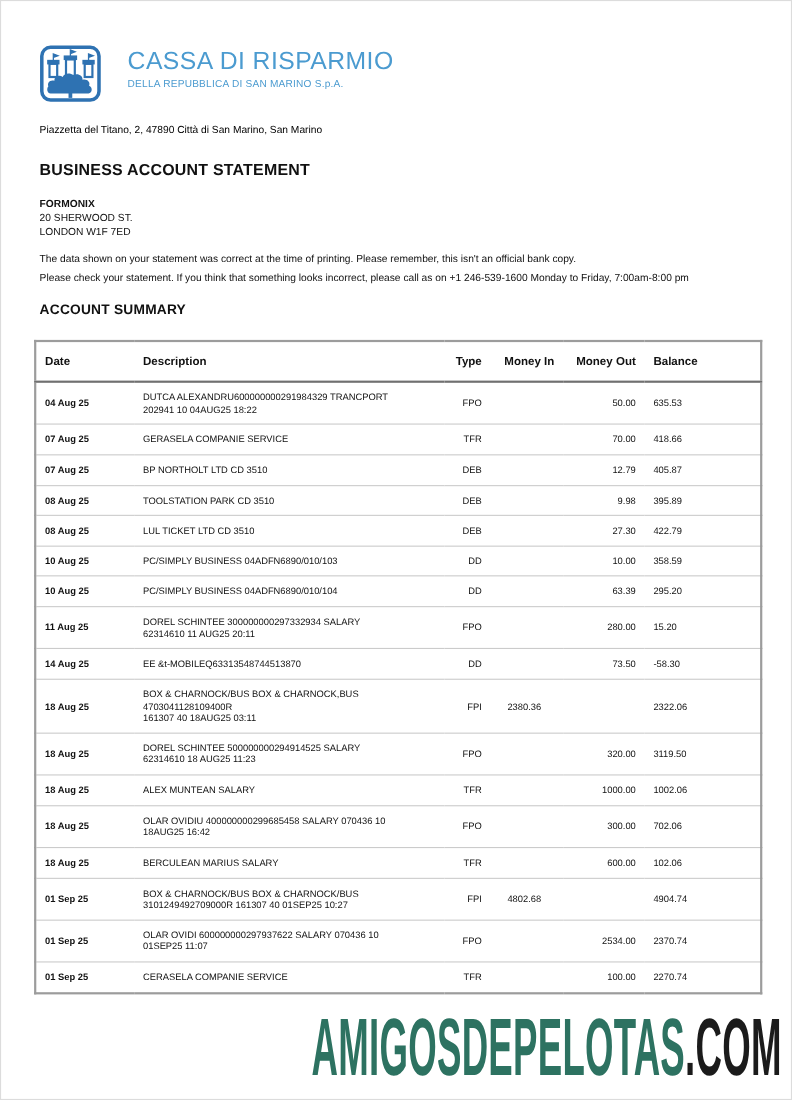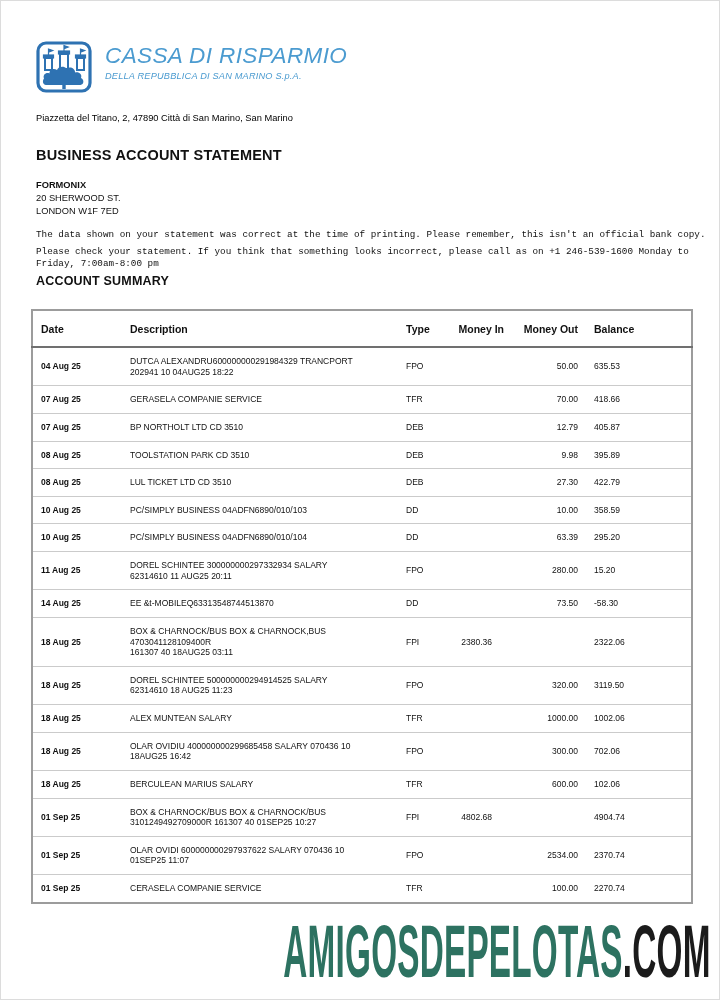--- a/index.html
+++ b/index.html
@@ -9,36 +9,36 @@
     font-family: "Liberation Sans", sans-serif;
     color: #111;
     position: relative;
   }
   .page {
     position: relative; width: 720px; height: 1000px;
     background: #fff; border: 1px solid #dcdcdc; overflow: hidden;
   }
 
   
-  .brand-row { position: absolute; top: 40px; left: 35px; display: flex; align-items: flex-start; gap: 13px; font-style: italic; }
+  .brand-row { position: absolute; top: 40px; left: 35px; display: flex; align-items: flex-start; gap: 24px; }
   .brand-text { padding-top: 4px; }
   .brand-name { font-size: 22.5px; letter-spacing: 0.4px; line-height: 1; color: #4b9bd0; }
   .brand-sub { font-size: 9.2px; letter-spacing: 0.2px; margin-top: 3px; color: #4b9bd0; }
 
   .bank-address { position: absolute; top: 112px; left: 35px; font-size: 9.3px; color: #000; }
 
   
   .doc-title { position: absolute; top: 146px; left: 35px; font-size: 14.5px; font-weight: bold; letter-spacing: 0.2px; }
   .holder { position: absolute; top: 178px; left: 35px; font-size: 9.3px; line-height: 1.38; }
   .holder .holder-name { font-weight: bold; }
   .acct-details { position: absolute; top: 179px; left: 463px; font-size: 9.3px; line-height: 1.45; white-space: nowrap; }
   .acct-details .gap1 { margin-right: 14px; }
   .acct-details .gap2 { margin-right: 7px; }
 
-  .notices { position: absolute; top: 228px; left: 35px; font-size: 9.3px; line-height: 1.3; font-family: Liberation Mono, monospace; }
+  .notices { position: absolute; top: 228px; left: 35px; font-size: 9.3px; line-height: 1.3; }
   .notices div { margin-bottom: 5px; }
 
   .section-title { position: absolute; top: 273px; left: 35px; font-size: 12.5px; font-weight: bold; letter-spacing: 0.2px; }
 
   
   .stmt-table {
     position: absolute; top: 308px; left: 30px; width: 660px;
     border-collapse: collapse; table-layout: fixed;
     border: 2px solid #9c9c9c;
   }
@@ -52,21 +52,21 @@
     font-size: 10.5px; font-weight: bold; padding: 12px 8px 11px 8px;
     border-bottom: 2px solid #707070; white-space: nowrap;
   }
   .stmt-table td {
     font-size: 8.5px; padding: 8px 8px; vertical-align: middle;
     border-bottom: 1px solid #cbcbcb; line-height: 1.25;
   }
   .stmt-table tr:last-child td { border-bottom: none; }
   .stmt-table th.c0, .stmt-table td.c0 { text-align: left; }
   .stmt-table th.c1, .stmt-table td.c1 { text-align: left; }
-  .stmt-table th.c2, .stmt-table td.c2 { text-align: left; padding-left: 2px; padding-right: 2px; }
+  .stmt-table th.c2, .stmt-table td.c2 { text-align: right; padding-left: 2px; padding-right: 2px; }
   .stmt-table th.c3, .stmt-table td.c3 { text-align: right; }
   .stmt-table th.c4, .stmt-table td.c4 { text-align: right; }
   .stmt-table th.c5, .stmt-table td.c5 { text-align: left; }
   .stmt-table td.c0 { font-weight: bold; }
   .stmt-table td.c3 { padding-right: 20px; }
 
   
   .watermark {
     position: absolute; right: 8px; bottom: 10px;
     font-size: 74px; font-weight: bold; line-height: 1; white-space: nowrap;

